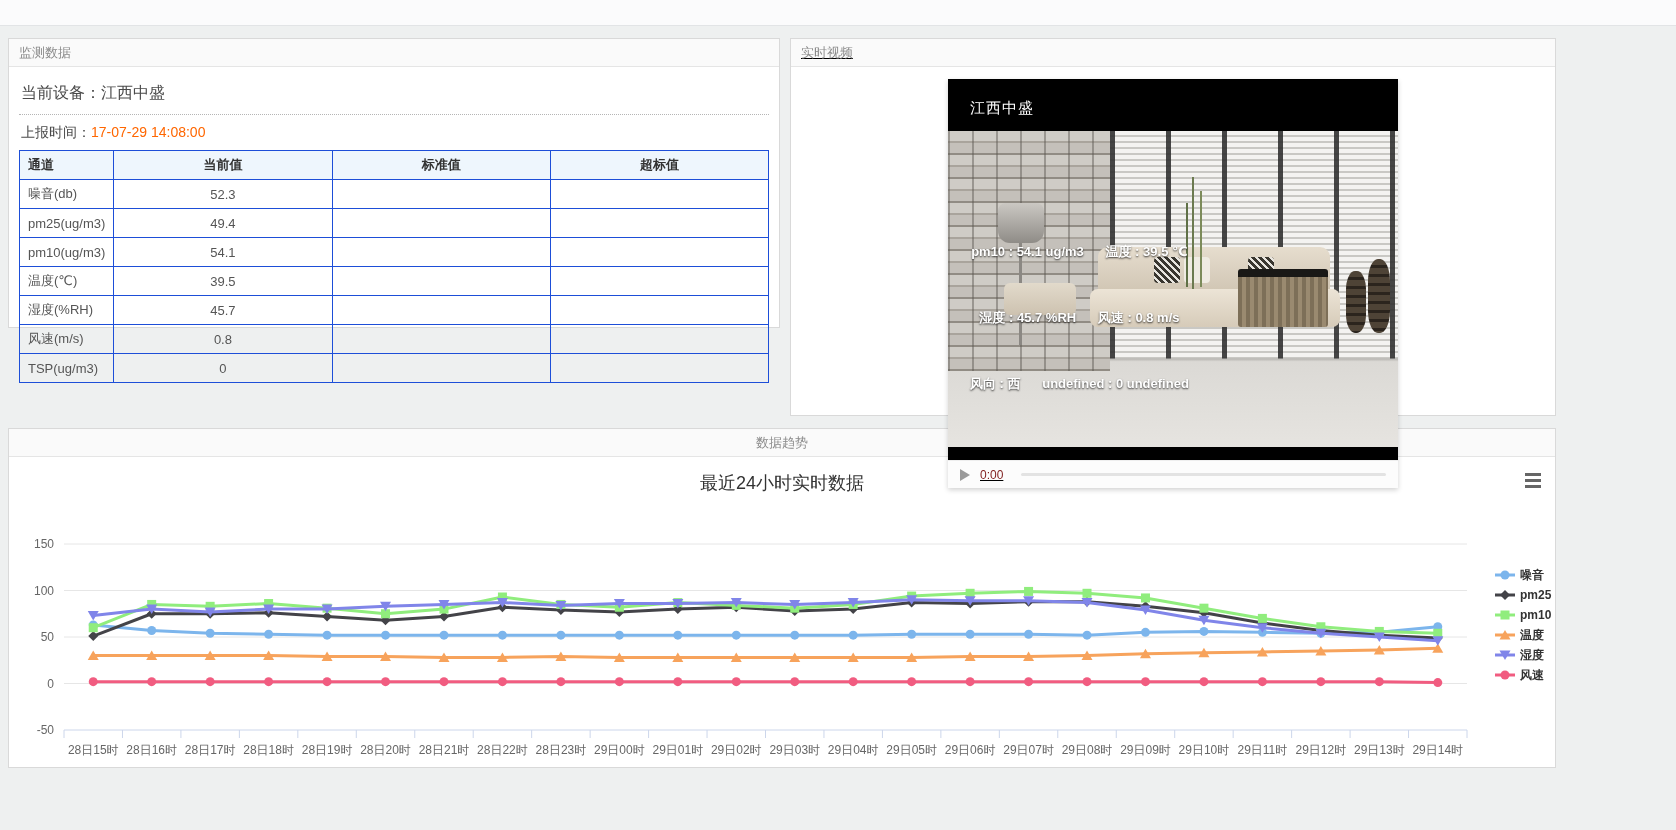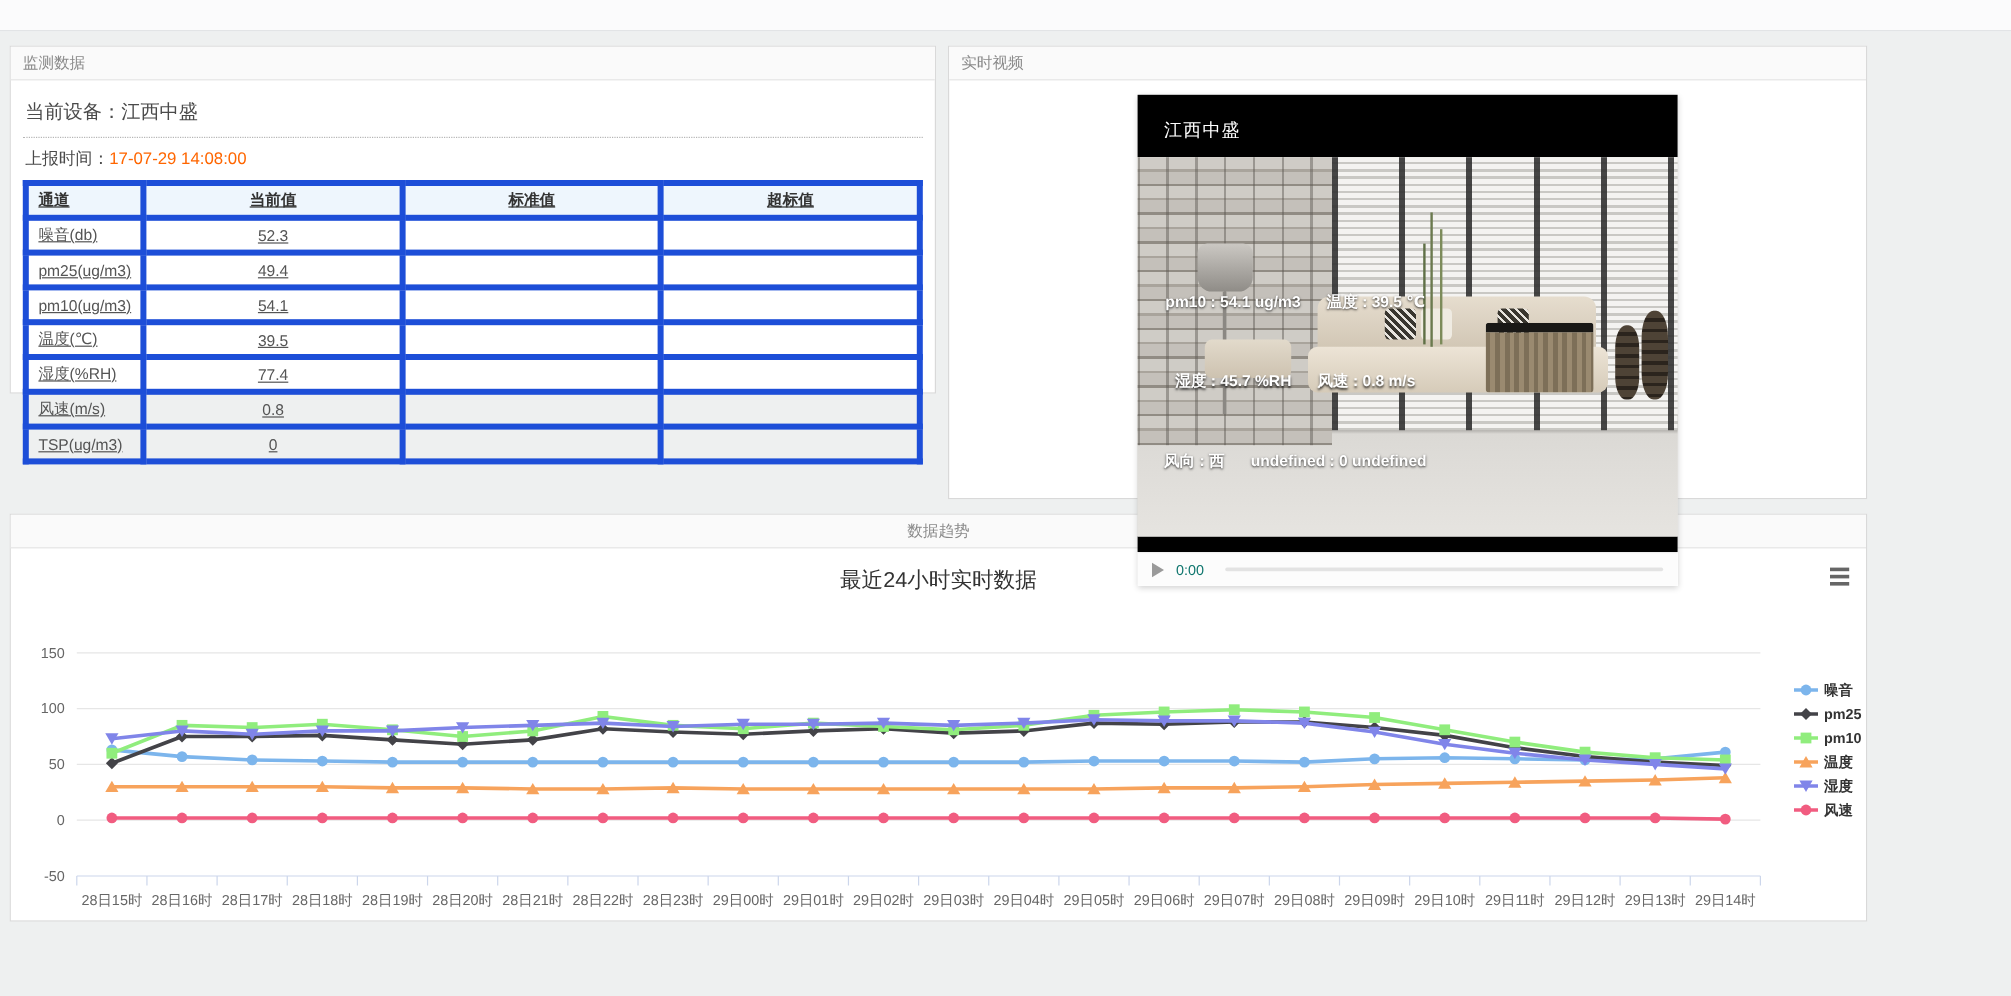--- a/index.html
+++ b/index.html
@@ -3,29 +3,29 @@
 <meta charset="utf-8">
 <style>
   * { margin:0; padding:0; box-sizing:border-box; }
   html,body { width:1676px; height:830px; background:#eef0f0; font-family:"Liberation Sans","DejaVu Sans",sans-serif; }
   .topbar { width:100%; height:26px; background:#fbfbfc; border-bottom:1px solid #e2e4e6; }
   .content { padding:12px 8px 0 8px; }
   .row { display:flex; gap:10px; }
   .panel { background:#fff; border:1px solid #d9d9d9; }
   .panel-header { height:28px; line-height:28px; padding:0 10px; font-size:13px; color:#8a8a8a; background:#fafafa; border-bottom:1px solid #e5e5e5; }
   .panel-monitor { width:772px; height:290px; }
-  .panel-video { width:766px; height:378px; }
+  .panel-video { width:766px; height:378px;text-decoration:underline; }
   .panel-body { padding:10px; }
 
   
   .device-line { font-size:16px; color:#4a4a4a; padding:6px 2px 10px 2px; border-bottom:1px dotted #b5b5b5; }
   .report-line { font-size:14px; color:#4a4a4a; padding:9px 2px 8px 2px; }
   .report-line .orange { color:#ff6600; }
   table.monitor { width:100%; border-collapse:collapse; font-size:13px; color:#555; }
-  table.monitor th, table.monitor td { border:5px solid #1d4ed8; height:29px; padding:0 8px;text-decoration:underline; }
+  table.monitor th, table.monitor td { border:1px solid #1d4ed8; height:29px; padding:0 8px; }
   table.monitor th { background:#eef6fd; color:#333; font-weight:bold; }
   table.monitor th.ch, table.monitor td.ch { width:90px; text-align:left; }
   table.monitor th.val, table.monitor td.val { text-align:center; }
 
   
   .video-body { display:flex; justify-content:center; padding-top:12px; }
   .video-widget { width:450px; box-shadow:0 2px 5px rgba(0,0,0,.18);text-align:center; }
   .video-titlebar { height:52px; background:#000; position:relative; }
   .video-titlebar .vt { position:absolute; left:22px; top:20px; color:#fff; font-size:15px; letter-spacing:1px; }
   .video-frame { position:relative; width:450px; height:316px; overflow:hidden; background-color:#d8d6d2;
@@ -54,21 +54,21 @@
   .coffee-table { left:290px; top:138px; width:90px; height:58px; border-top:8px solid #191816; border-radius:3px;
     background:repeating-linear-gradient(90deg,#7d6f58 0 4px,#9a8a70 4px 8px); }
   .vase { border-radius:45% / 30%; background:repeating-linear-gradient(180deg,#4e4336 0 6px,#2b241d 6px 9px); }
   .vase.v1 { left:398px; top:140px; width:20px; height:62px; }
   .vase.v2 { left:420px; top:128px; width:22px; height:74px; }
   .video-overlay { position:absolute; left:22px; bottom:8px; color:#fff; font-size:13px; font-weight:bold;
     line-height:22px; text-shadow:0 1px 2px rgba(0,0,0,.8); white-space:pre; }
   .video-bottombar { height:13px; background:#000; }
   .video-controls { height:28px; background:#fcfcfc; display:flex; align-items:center; padding:0 12px; border-top:1px solid #eee; }
   .play-icon { width:0; height:0; border-left:10px solid #9a9a9a; border-top:6px solid transparent; border-bottom:6px solid transparent; }
-  .time-display { font-size:12px; color:#0f766e; margin:0 10px 0 10px; }
+  .time-display { font-size:12px; color:#7f1d1d; margin:0 10px 0 10px; }
   .progress-track { flex:1; height:3px; background:#e3e3e3; border-radius:2px; margin-left:8px; }
 
   
   .panel-trend { width:1548px; height:340px; margin-top:12px;text-align:center; }
   .chart-wrap { position:relative; }
   .chart-menu { position:absolute; right:14px; top:16px; width:16px; cursor:pointer; }
   .chart-menu span { display:block; height:3px; background:#666; margin-bottom:3px; }
   svg text { font-family:"Liberation Sans","DejaVu Sans",sans-serif; }
 </style>
 </head>
@@ -115,21 +115,21 @@
                 <td class="val"></td>
               </tr>
               <tr>
                 <td class="ch">温度(℃)</td>
                 <td class="val">39.5</td>
                 <td class="val"></td>
                 <td class="val"></td>
               </tr>
               <tr>
                 <td class="ch">湿度(%RH)</td>
-                <td class="val">77.4</td>
+                <td class="val">45.7</td>
                 <td class="val"></td>
                 <td class="val"></td>
               </tr>
               <tr>
                 <td class="ch">风速(m/s)</td>
                 <td class="val">0.8</td>
                 <td class="val"></td>
                 <td class="val"></td>
               </tr>
               <tr>

